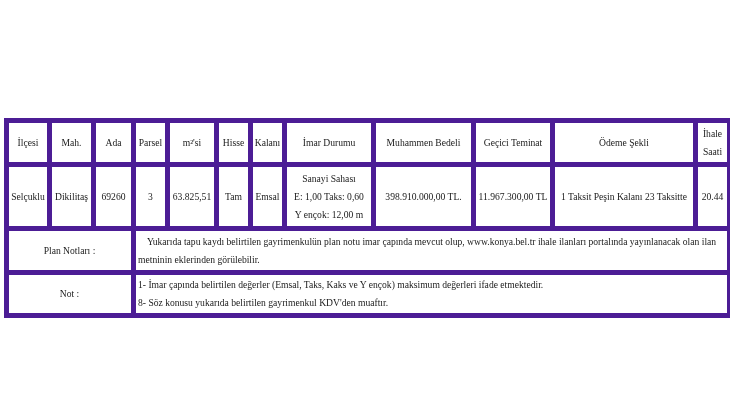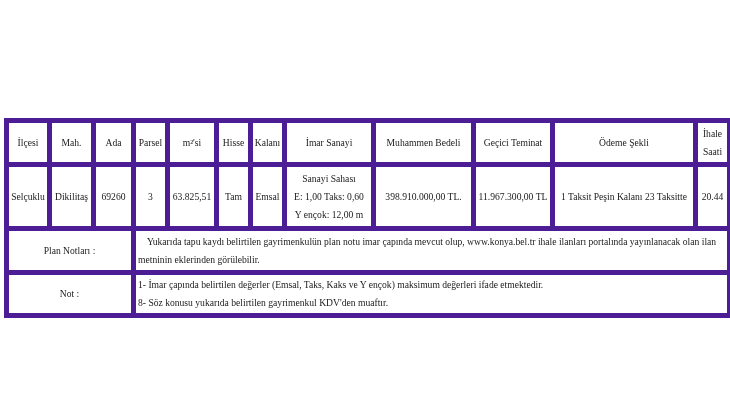--- a/index.html
+++ b/index.html
@@ -39,21 +39,21 @@
   </colgroup>
   <tbody>
       <tr class="hdr">
     <td>İlçesi</td>
     <td>Mah.</td>
     <td>Ada</td>
     <td>Parsel</td>
     <td>m²'si</td>
     <td>Hisse</td>
     <td>Kalanı</td>
-    <td>İmar Sanayi</td>
+    <td>İmar Durumu</td>
     <td>Muhammen Bedeli</td>
     <td>Geçici Teminat</td>
     <td>Ödeme Şekli</td>
     <td>
       <span class="line">İhale</span>
       <span class="line">Saati</span>
     </td>
   </tr>
   <tr class="row">
     <td>Selçuklu</td>

